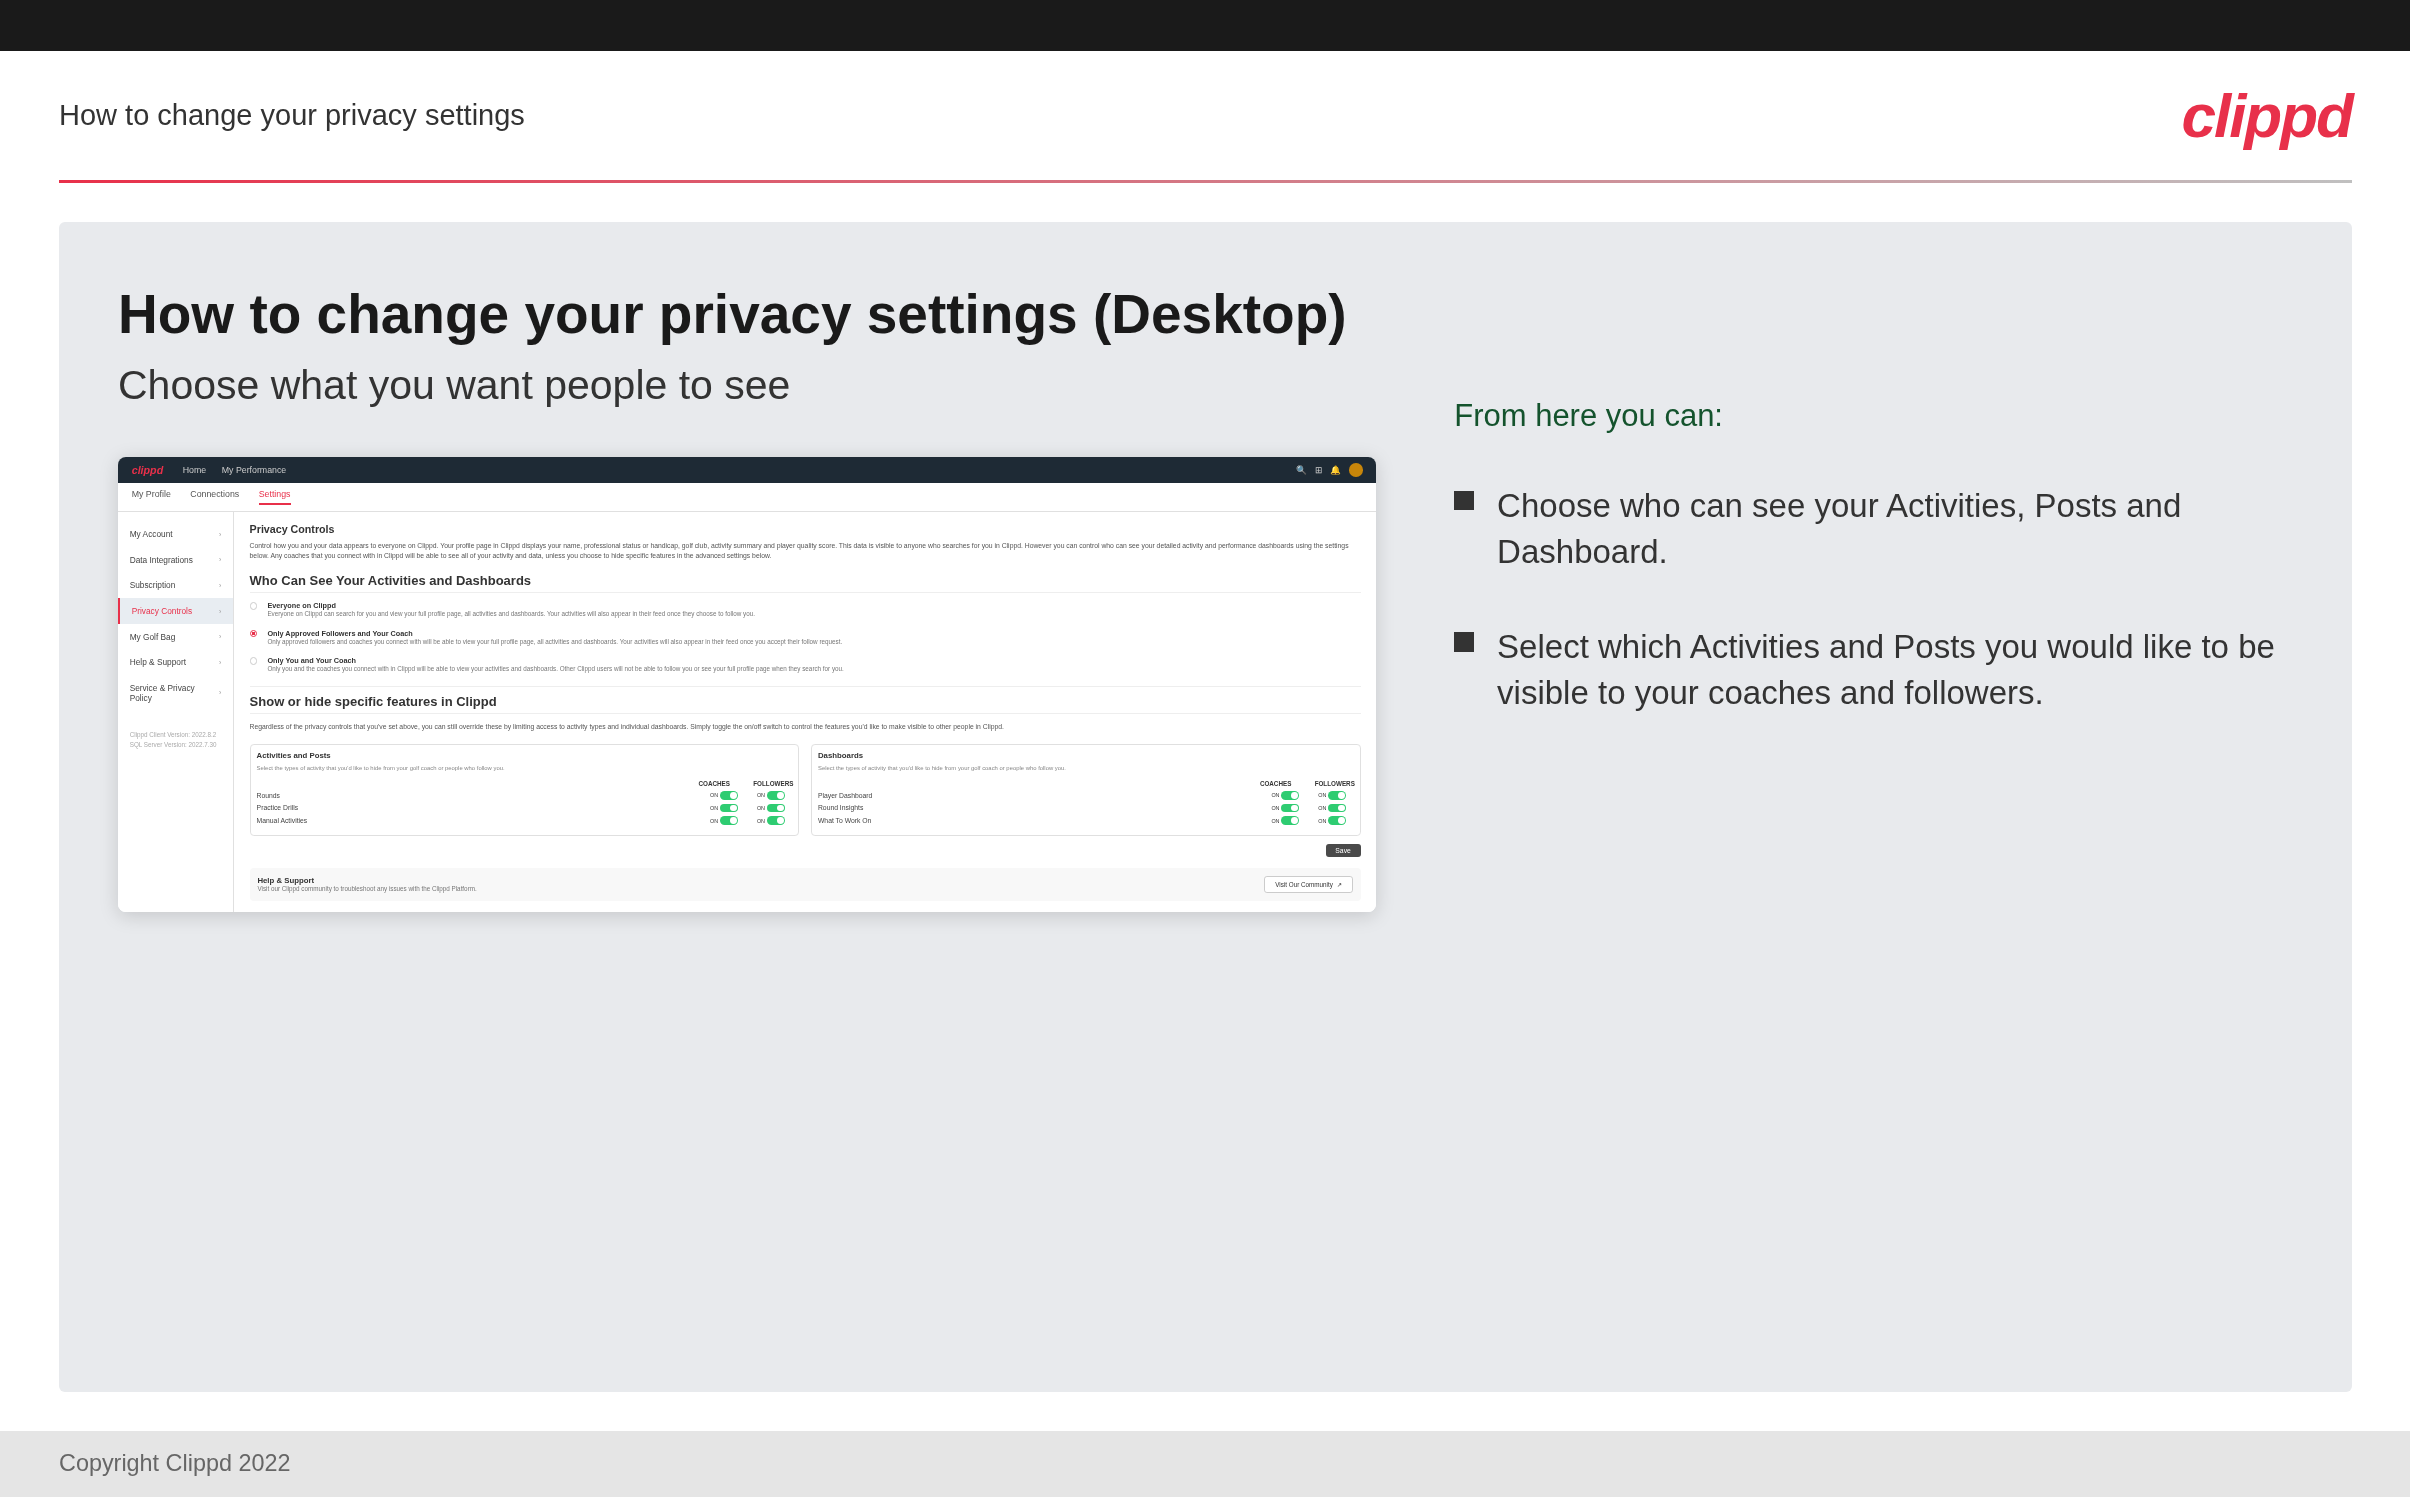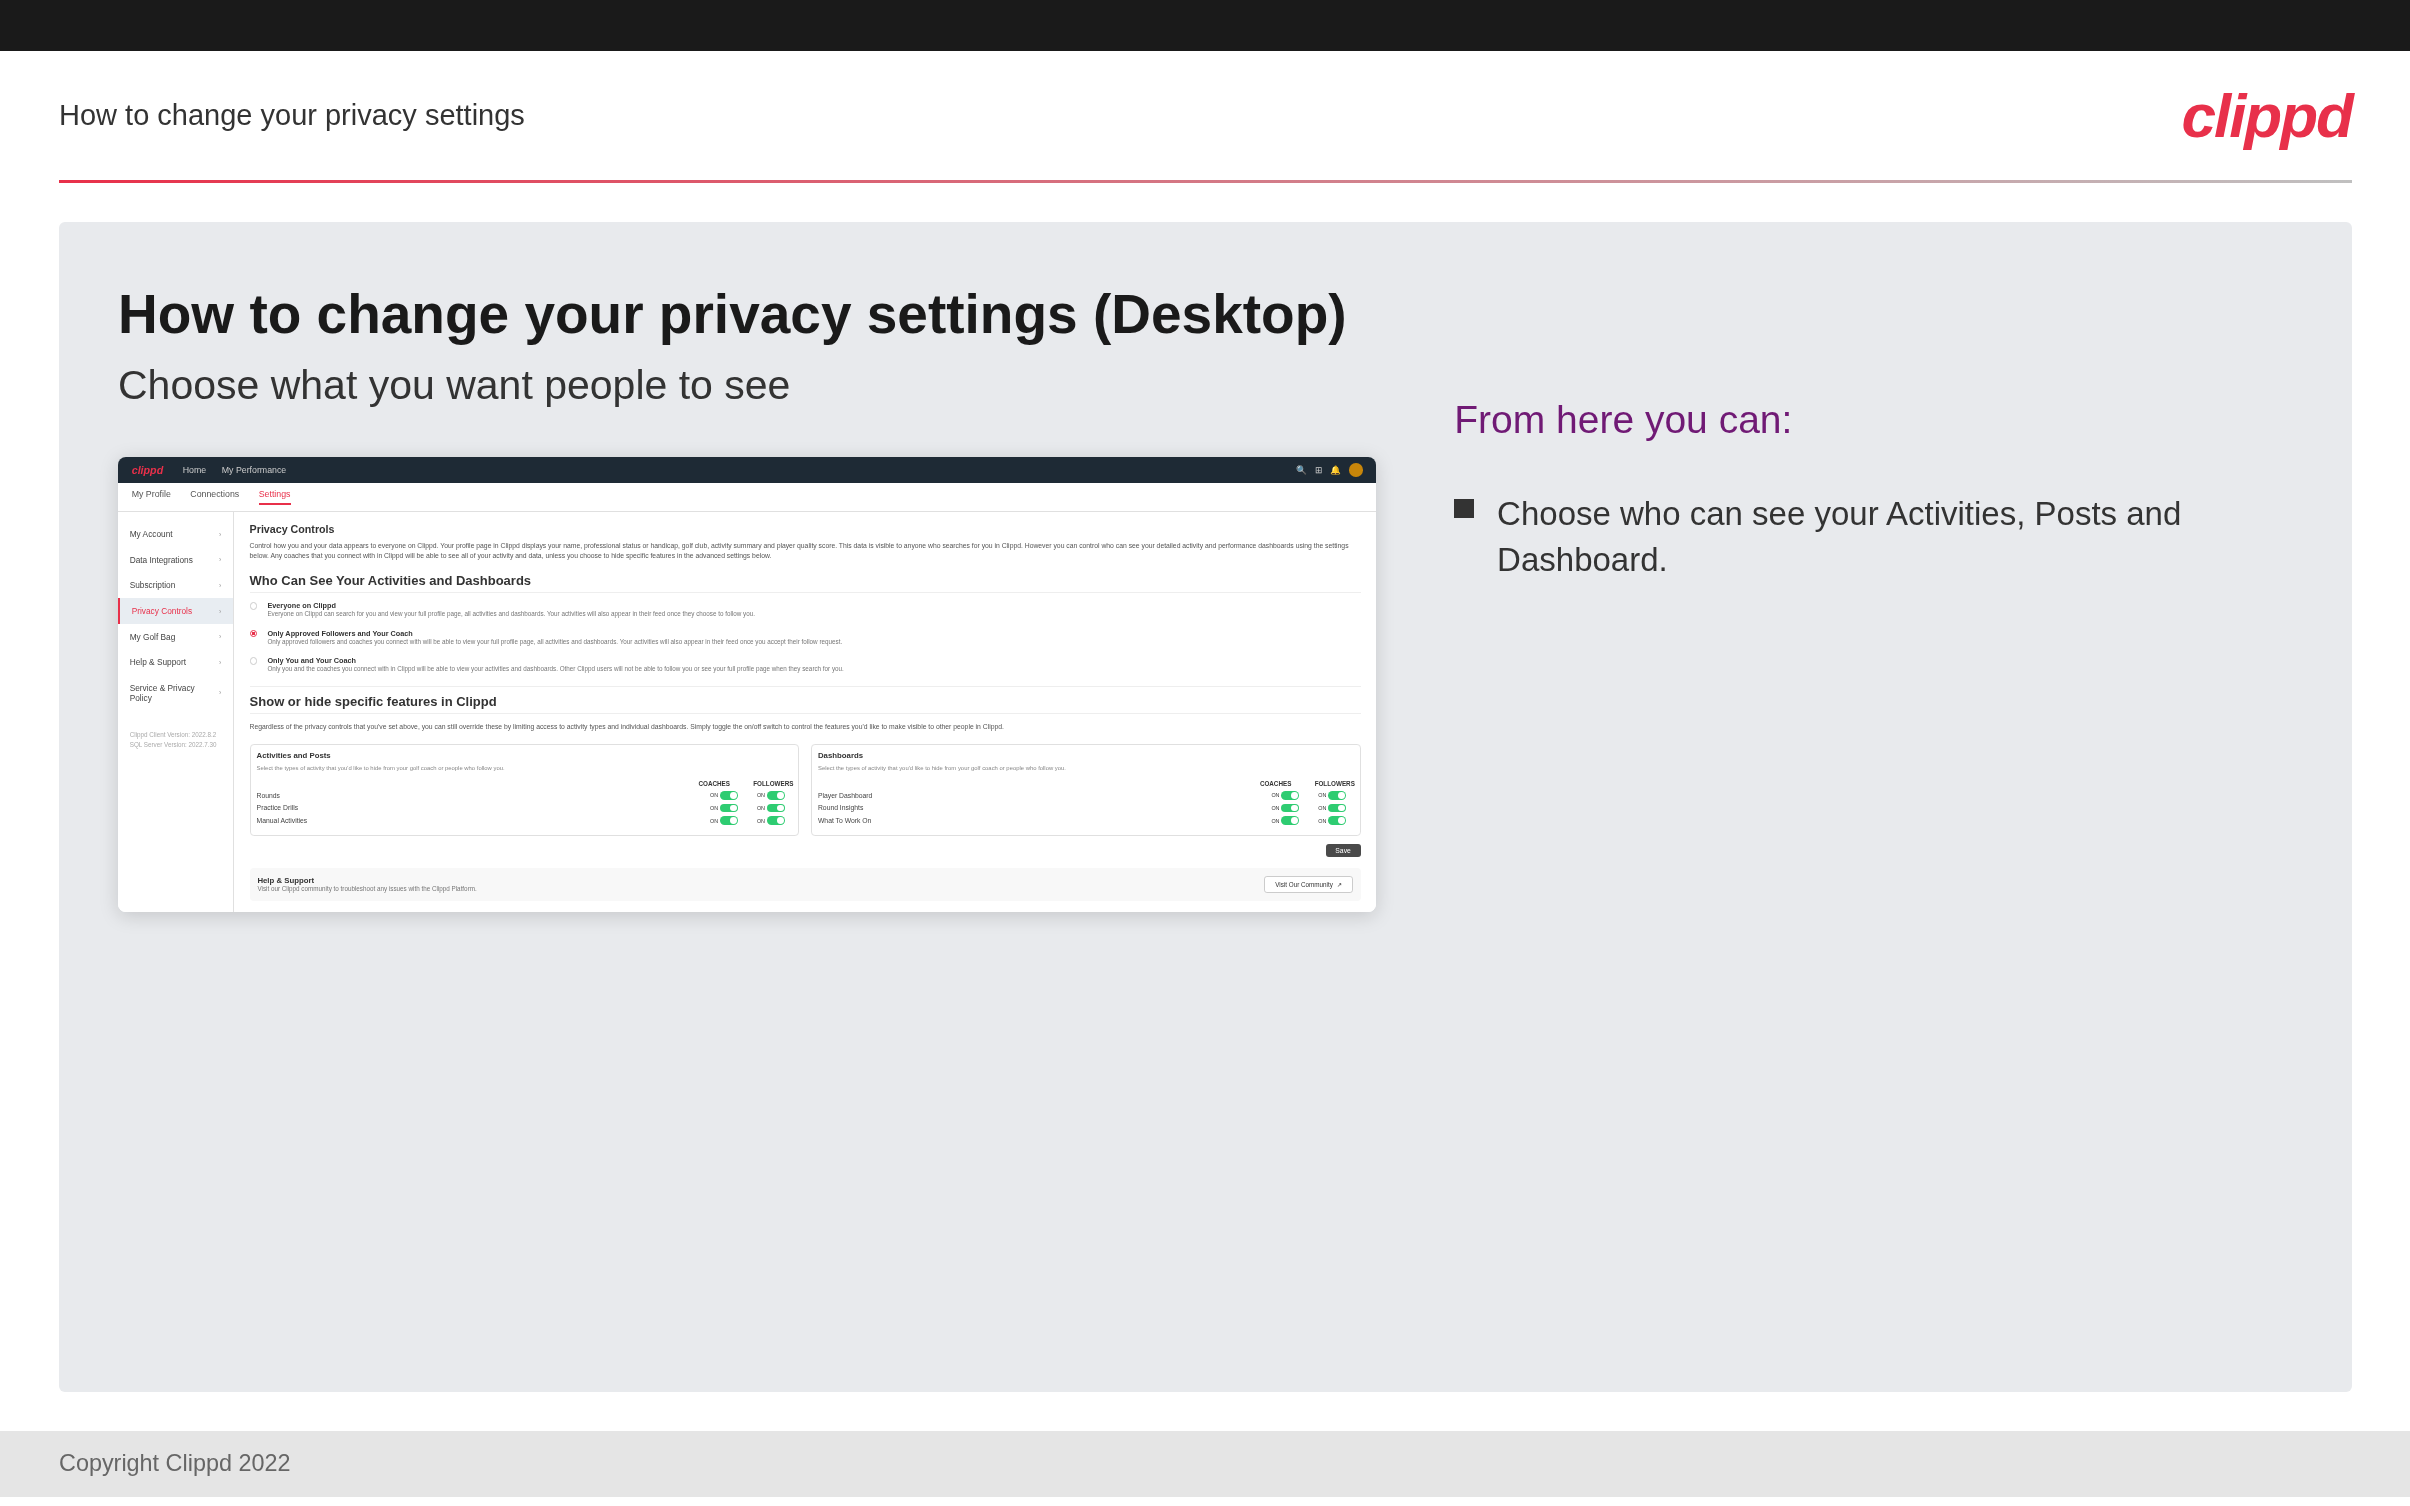--- a/index.html
+++ b/index.html
@@ -371,22 +371,22 @@
       gap: 3.9px;
     }
 
     
     .right-side {
       flex: 0.8;
       padding-top: 117px;
     }
 
     .from-here-title {
-      font-size: 39px;
-      color: #701a75;
+      font-size: 31px;
+      color: #14532d;
       margin-bottom: 49px;
       font-weight: normal;
     }
 
     .bullet-list {
       list-style: none;
       display: flex;
       flex-direction: column;
       gap: 49px;
     }
@@ -651,20 +651,24 @@
 
   </div>
 
   <div class="right-side">
     <div class="from-here-title">From here you can:</div>
     <ul class="bullet-list">
       <li class="bullet-item">
         <div class="bullet-square"></div>
         <div class="bullet-text">Choose who can see your Activities, Posts and Dashboard.</div>
       </li>
+      <li class="bullet-item">
+        <div class="bullet-square"></div>
+        <div class="bullet-text">Select which Activities and Posts you would like to be visible to your coaches and followers.</div>
+      </li>
     </ul>
   </div>
 
 </div>
 
 <div class="footer">
   <div class="footer-text">Copyright Clippd 2022</div>
 </div>
 
 

